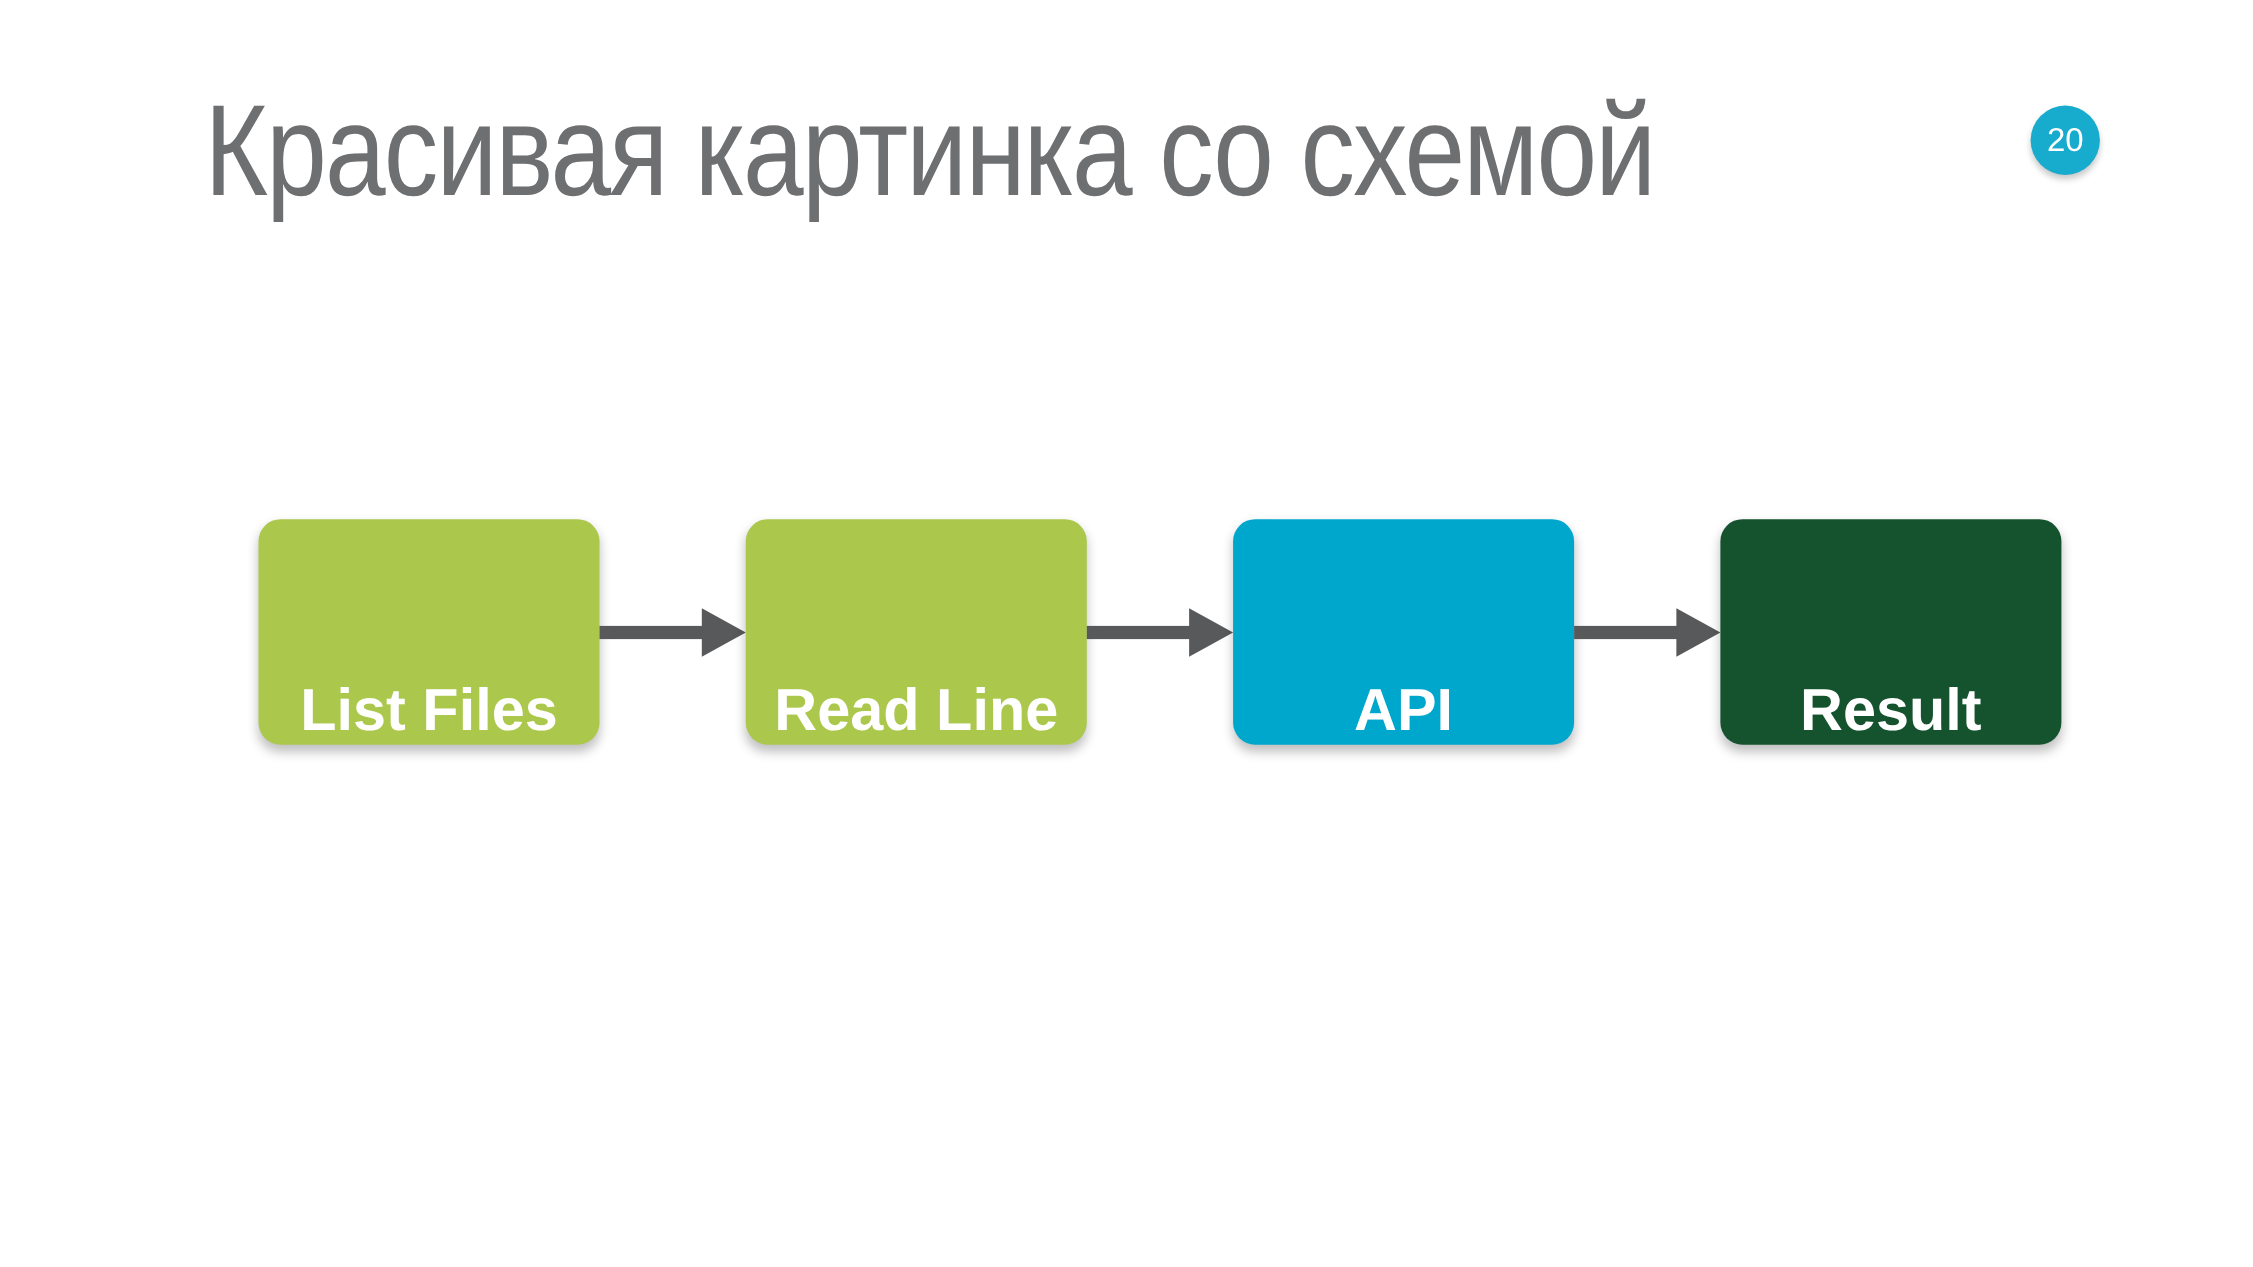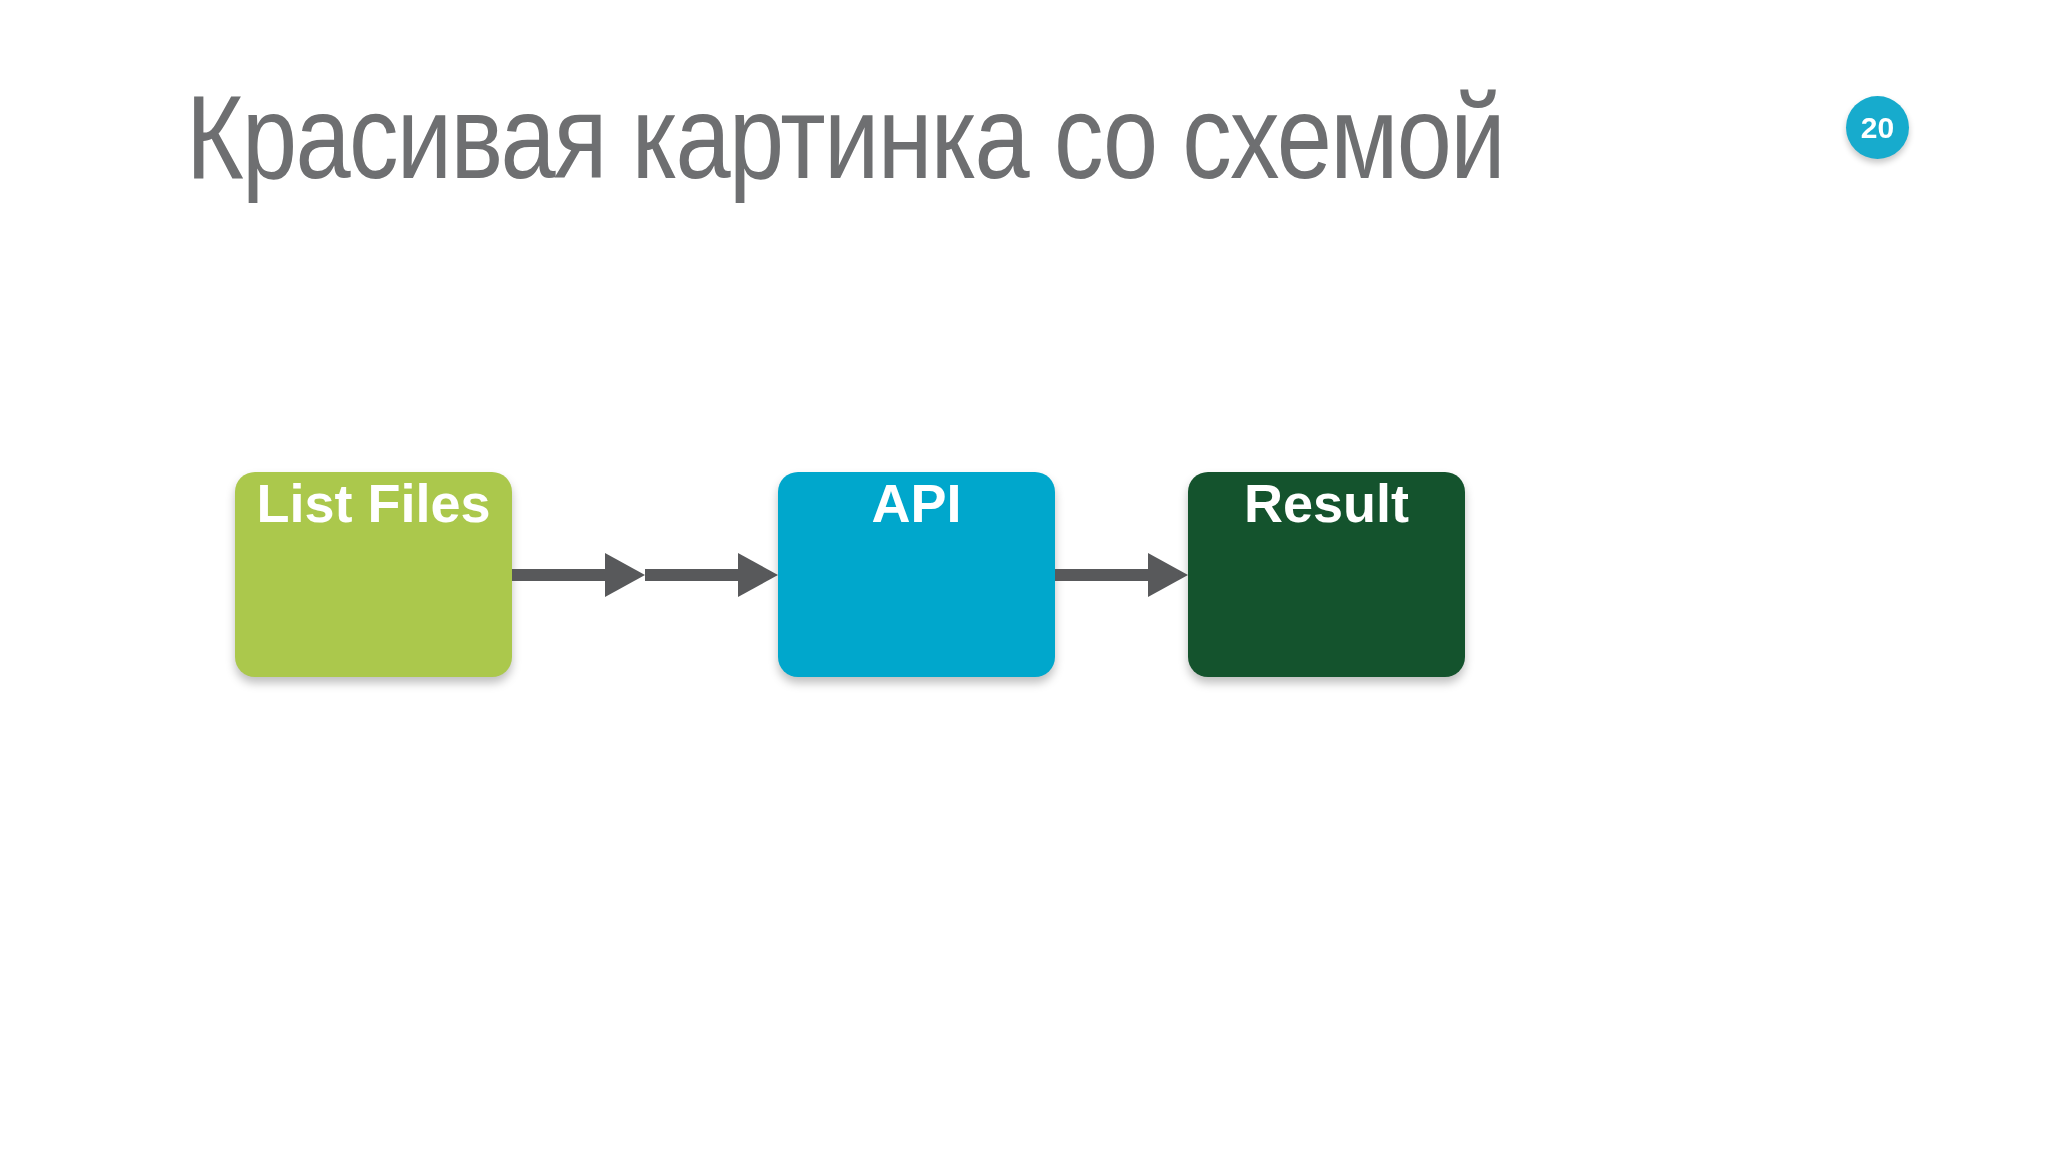--- a/index.html
+++ b/index.html
@@ -37,37 +37,37 @@
     left: 1846px;
     top: 96px;
     width: 63px;
     height: 63px;
     border-radius: 50%;
     display: flex;
     align-items: center;
     justify-content: center;
     color: #ffffff;
     font-size: 30px;
-    font-weight: 700;
+    font-weight: 400;
     box-shadow: 0 4px 6px rgba(0,0,0,0.22);
   }
   .flow-row {
     position: absolute;
     left: 235px;
     top: 472px;
     height: 205px;
     display: flex;
     align-items: center;
   }
   .flow-node {
-    width: 277px;
+    width: 310px;
     height: 205px;
     border-radius: 20px;
     display: flex;
-    align-items: flex-start;
+    align-items: flex-end;
     justify-content: center;
     box-shadow: 0 6px 10px rgba(0,0,0,0.25);
     flex: 0 0 auto;
   }
   .flow-node .node-label {
     color: #ffffff;
     font-size: 54px;
     font-weight: 700;
     white-space: nowrap;
   }
@@ -105,20 +105,23 @@
 
     <div class="flow-node" style="background: rgb(171, 200, 76);">
       <span class="node-label">List Files</span>
     </div>
 
     <div class="flow-arrow">
       <div class="arrow-shaft" style="background: rgb(88, 89, 91);"></div>
       <div class="arrow-head" style="border-left-color: rgb(88, 89, 91);"></div>
     </div>
 
+    <div class="flow-node" style="background: rgb(171, 200, 76);">
+      <span class="node-label">Read Line</span>
+    </div>
 
     <div class="flow-arrow">
       <div class="arrow-shaft" style="background: rgb(88, 89, 91);"></div>
       <div class="arrow-head" style="border-left-color: rgb(88, 89, 91);"></div>
     </div>
 
     <div class="flow-node" style="background: rgb(0, 167, 204);">
       <span class="node-label">API</span>
     </div>
 

